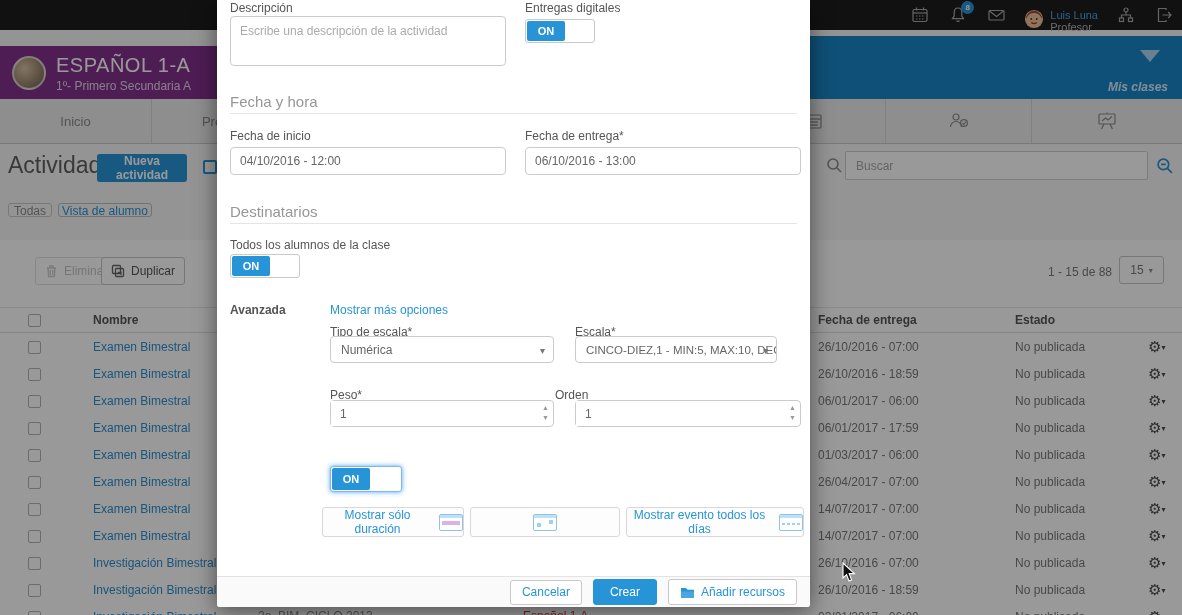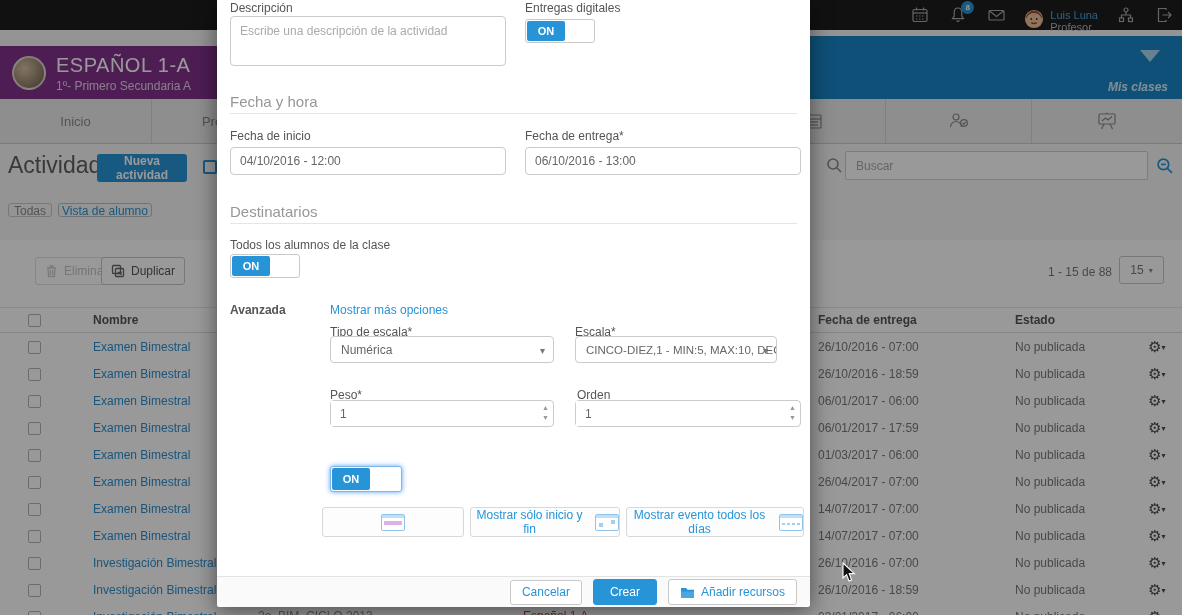--- a/index.html
+++ b/index.html
@@ -379,38 +379,38 @@
     </span>
 
     <span class="m-label" style="left:113px;top:388px;">Peso*</span>
     <span class="m-num" style="left:113px;top:400px;width:224px;">
       <input value="1" style="">
         <span class="spin">
           <span>▲</span>
           <span>▼</span>
         </span>
     </span>
-    <span class="m-label" style="left:360px;top:388px;text-align:right;">Orden</span>
+    <span class="m-label" style="left:338px;top:388px;text-align:right;">Orden</span>
     <span class="m-num" style="left:358px;top:400px;width:226px;">
       <input value="1" style="">
         <span class="spin">
           <span>▲</span>
           <span>▼</span>
         </span>
     </span>
 
     <span class="toggle focus" style="left:113px;top:466px;">
         <span class="on">ON</span>
       </span>
 
     <button class="cal-btn" style="left:105px;width:142px;">
+      <span>Mostrar sólo duración</span>
         <span class="mc v1"></span>
     </button>
     <button class="cal-btn" style="left:253px;width:150px;">
-      <span>Mostrar sólo inicio y fin</span>
         <span class="mc v2"></span>
     </button>
     <button class="cal-btn" style="left:409px;width:178px;">
       <span>Mostrar evento todos los días</span>
         <span class="mc v3"></span>
     </button>
 
     <div class="m-footer">
       <button class="mf-btn mf-cancel">Cancelar</button>
       <button class="mf-btn mf-create">Crear</button>

